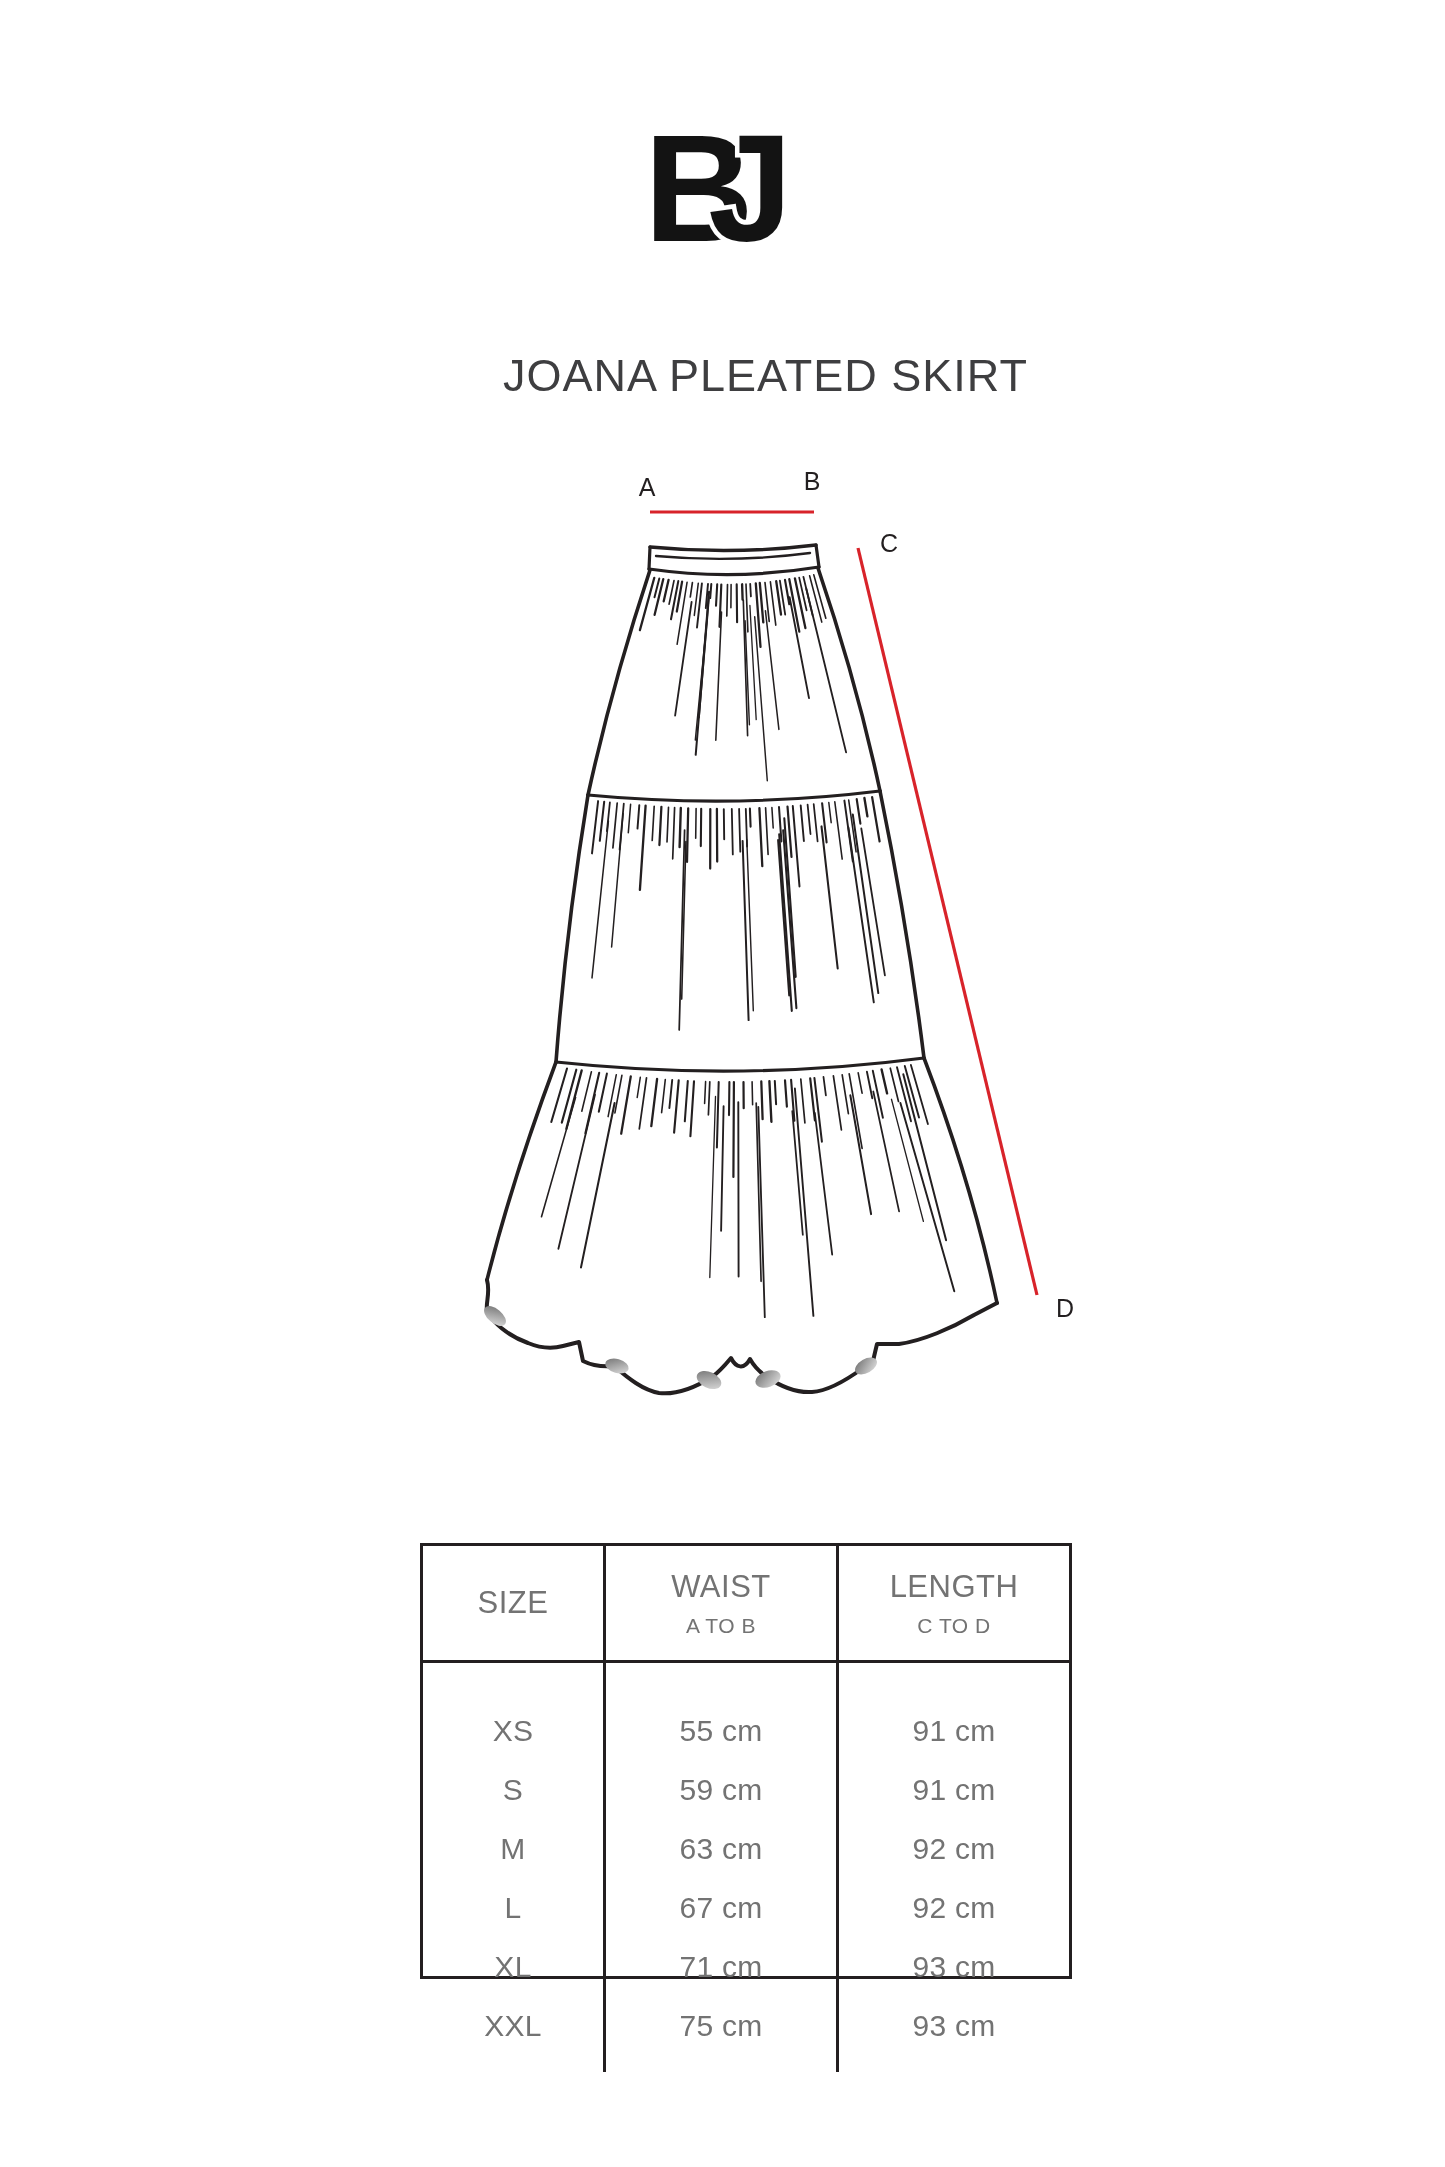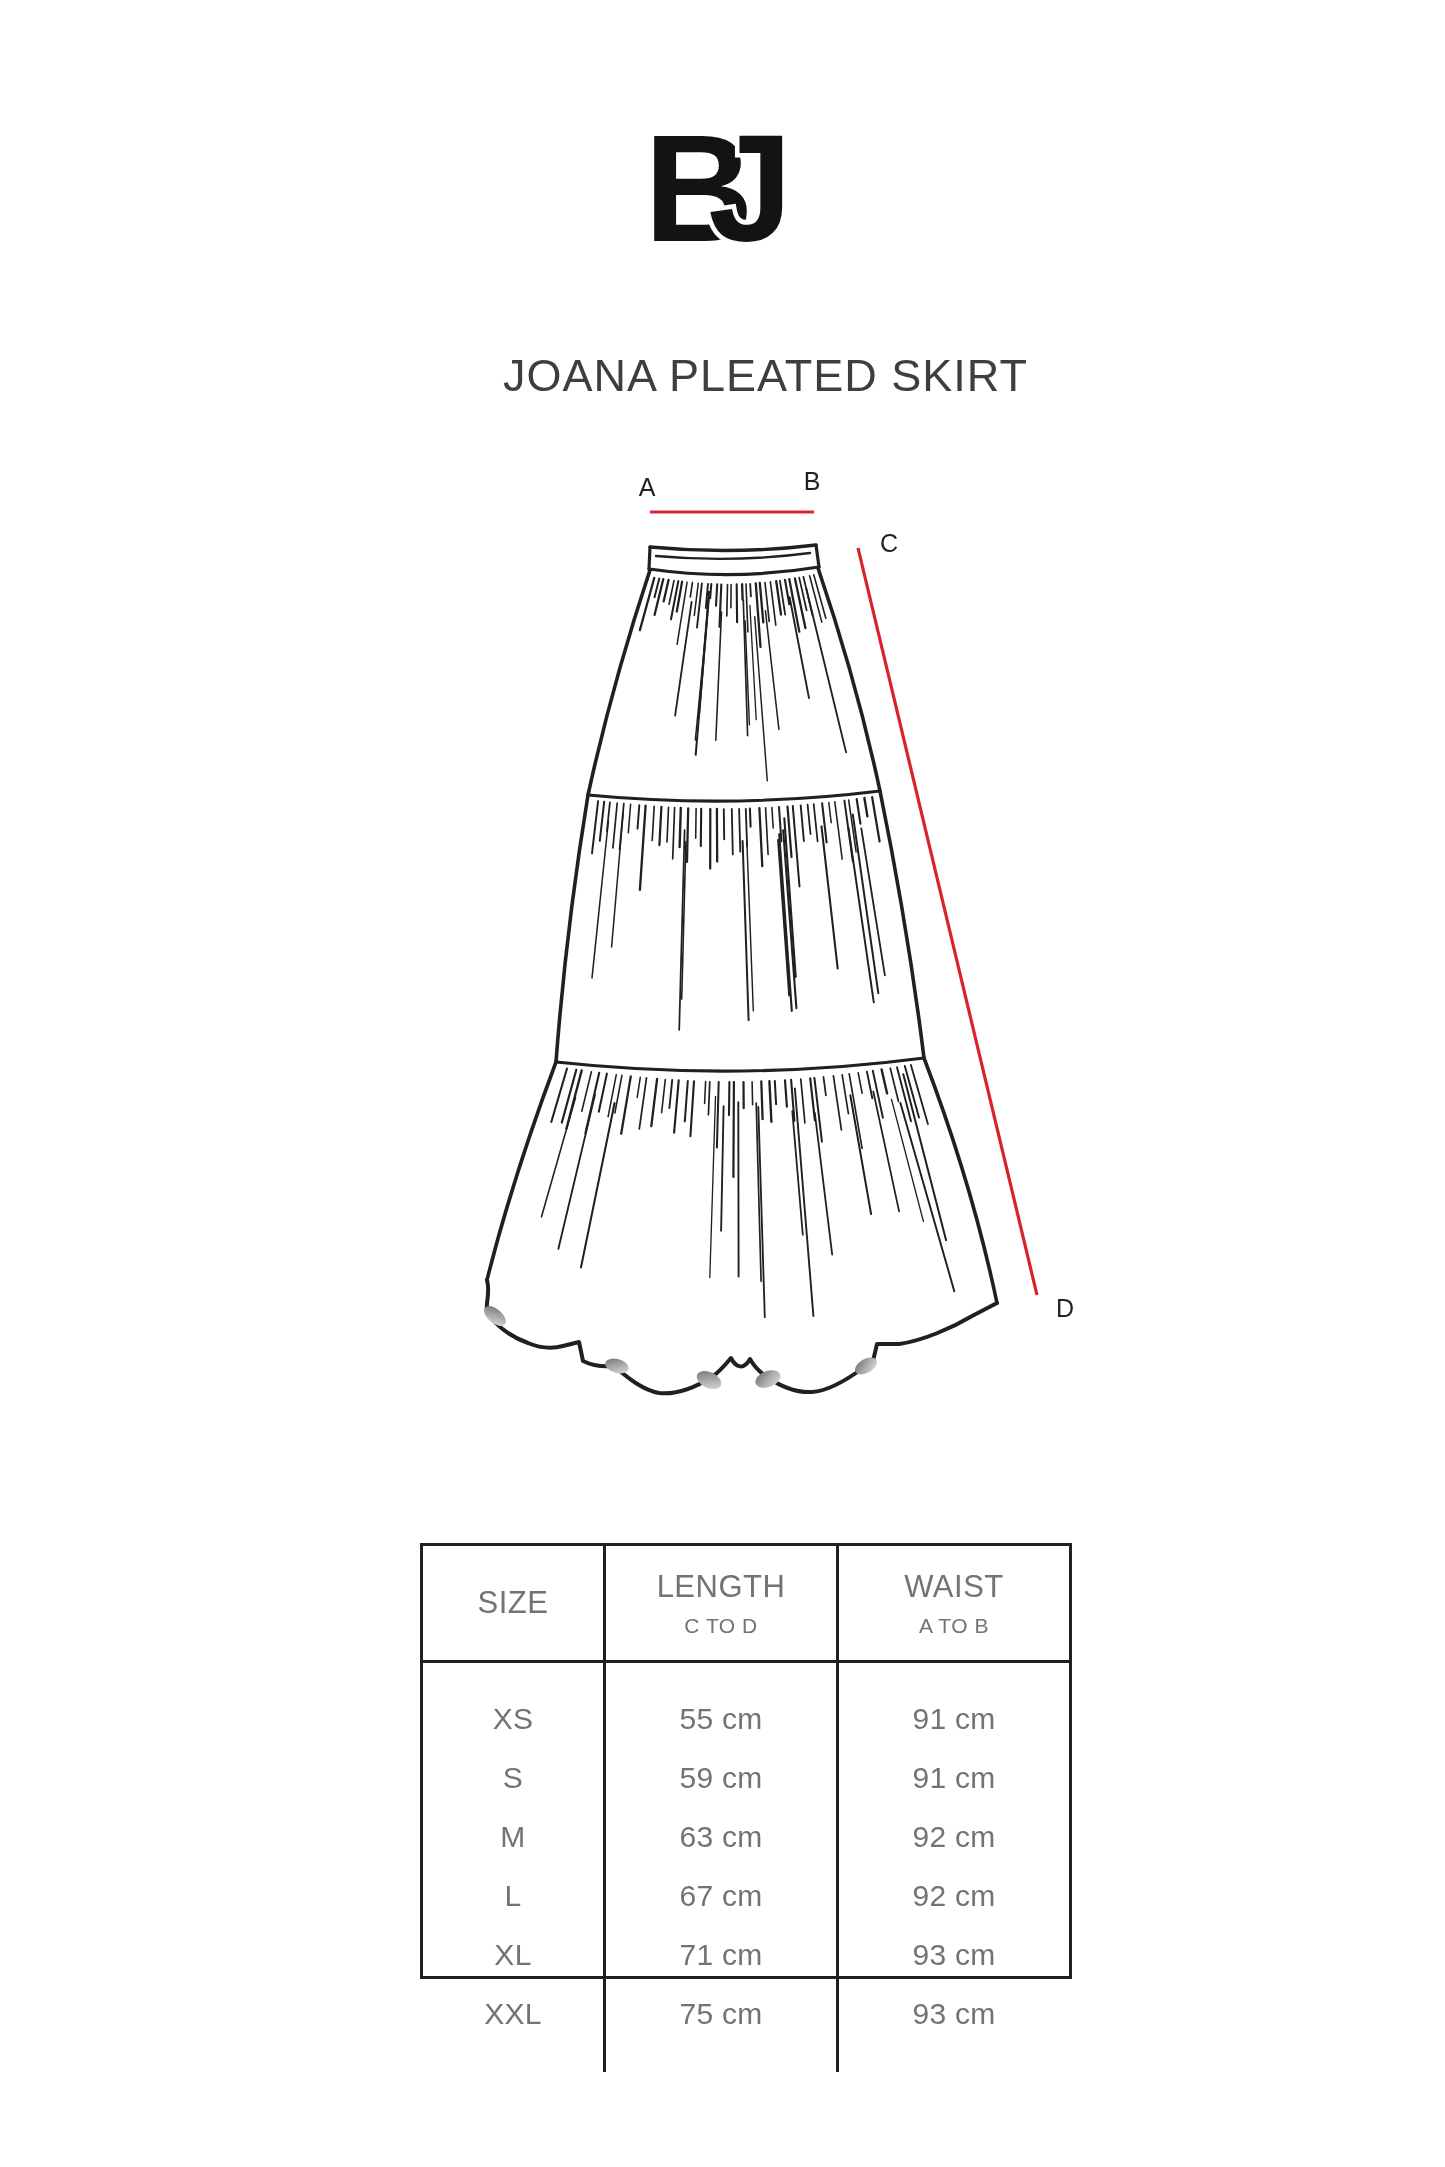--- a/index.html
+++ b/index.html
@@ -39,21 +39,21 @@
     display:flex;flex-direction:column;align-items:center;justify-content:center;
     gap:9px;
   }
   .th.sep{border-left:3px solid #231f20;}
   .th-main{font-size:31px;letter-spacing:0.5px;}
   .th-sub{font-size:21px;letter-spacing:0.5px;}
   .tbody{
     display:grid;grid-template-columns:180px 233px 233px;
     height:409px;
   }
-  .tcol{box-sizing:border-box;padding-top:26px;}
+  .tcol{box-sizing:border-box;padding-top:38px;}
   .tcol.sep{border-left:3px solid #231f20;}
   .tval{
     height:59px;line-height:59px;text-align:center;
     font-size:30px;letter-spacing:0.3px;
   }
 </style>
 </head>
 <body>
 
 <div class="page">
@@ -291,26 +291,26 @@
         <line x1="903.3" y1="1074.3" x2="946.1" y2="1240.3" stroke-width="2.00"></line>
       </g>
   </svg>
 
   <div class="size-table">
     <div class="thead">
       <div class="th">
         <div class="th-main">SIZE</div>
       </div>
       <div class="th sep">
+        <div class="th-main">WAIST</div>
+        <div class="th-sub">A TO B</div>
+      </div>
+      <div class="th sep">
         <div class="th-main">LENGTH</div>
         <div class="th-sub">C TO D</div>
-      </div>
-      <div class="th sep">
-        <div class="th-main">WAIST</div>
-        <div class="th-sub">A TO B</div>
       </div>
     </div>
     <div class="tbody">
       <div class="tcol">
         <div class="tval">XS</div>
         <div class="tval">S</div>
         <div class="tval">M</div>
         <div class="tval">L</div>
         <div class="tval">XL</div>
         <div class="tval">XXL</div>

